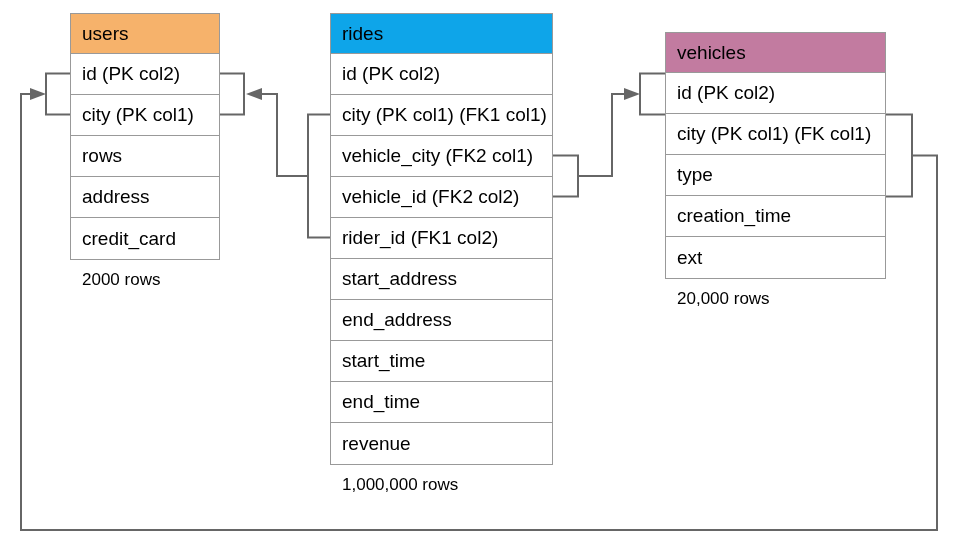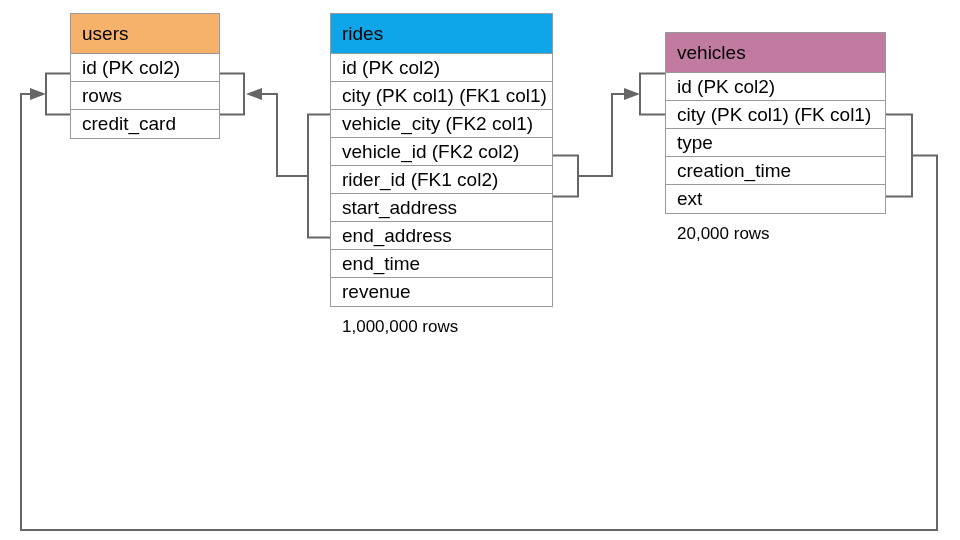--- a/index.html
+++ b/index.html
@@ -47,21 +47,21 @@
     box-sizing: border-box;
     height: 40px;
     display: flex;
     align-items: center;
     padding-left: 11px;
     font-size: 19px;
     border-bottom: 1px solid var(--border, #999999);
   }
   .er-row {
     box-sizing: border-box;
-    height: 28px;
+    height: 41px;
     display: flex;
     align-items: center;
     padding-left: 11px;
     font-size: 19px;
     border-bottom: 1px solid var(--border, #999999);
     background: #ffffff;
     white-space: nowrap;
   }
   .er-row:last-child {
     border-bottom: none;
@@ -96,37 +96,41 @@
       <polygon points="46,94 30,88 30,100"></polygon>
       <path d="M70,73.5 H46 V114.5 H70"></path>
     </g>
   </svg>
 
   <div class="table-wrap" id="users-wrap">
     <div class="er-table">
       <div class="er-header" style="background: rgb(246, 178, 107); text-align: right;">users</div>
       <div class="er-rows">
           <div class="er-row">id (PK col2)</div>
+          <div class="er-row">city (PK col1)</div>
           <div class="er-row">rows</div>
+          <div class="er-row">address</div>
           <div class="er-row">credit_card</div>
         </div>
     </div>
+    <div class="row-count">2000 rows</div>
   </div>
 
   <div class="table-wrap" id="rides-wrap">
     <div class="er-table">
       <div class="er-header" style="background: #0ea5e9;">rides</div>
       <div class="er-rows">
           <div class="er-row">id (PK col2)</div>
           <div class="er-row">city (PK col1) (FK1 col1)</div>
           <div class="er-row">vehicle_city (FK2 col1)</div>
           <div class="er-row">vehicle_id (FK2 col2)</div>
           <div class="er-row">rider_id (FK1 col2)</div>
           <div class="er-row">start_address</div>
           <div class="er-row">end_address</div>
+          <div class="er-row">start_time</div>
           <div class="er-row">end_time</div>
           <div class="er-row">revenue</div>
         </div>
     </div>
     <div class="row-count">1,000,000 rows</div>
   </div>
 
   <div class="table-wrap" id="vehicles-wrap">
     <div class="er-table">
       <div class="er-header" style="background: rgb(194, 123, 160);">vehicles</div>

